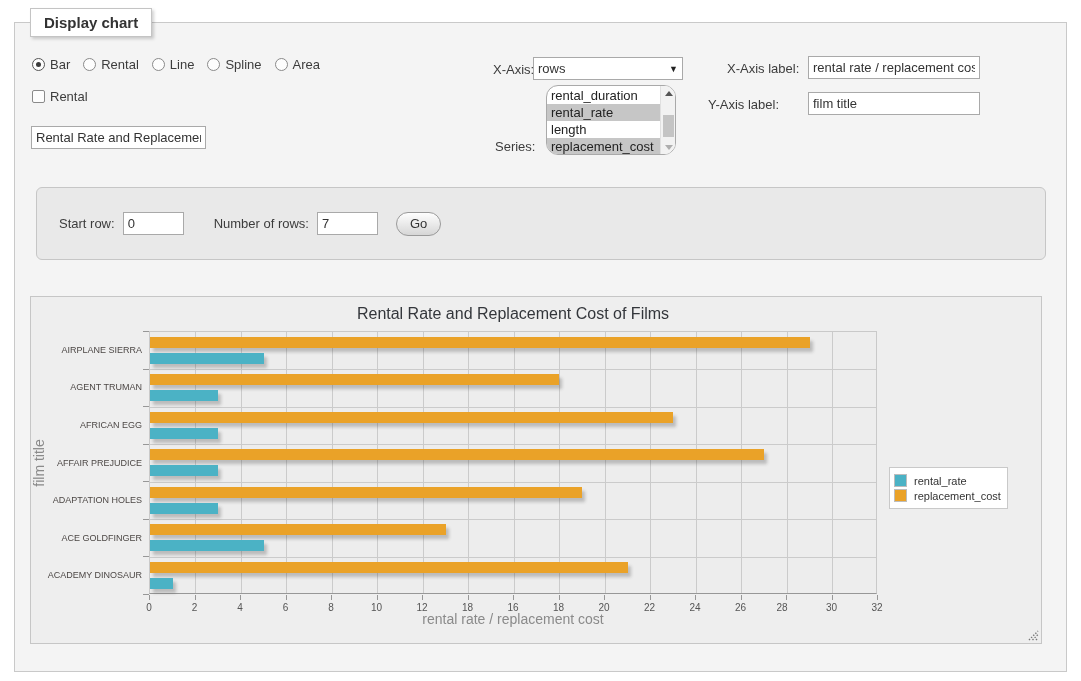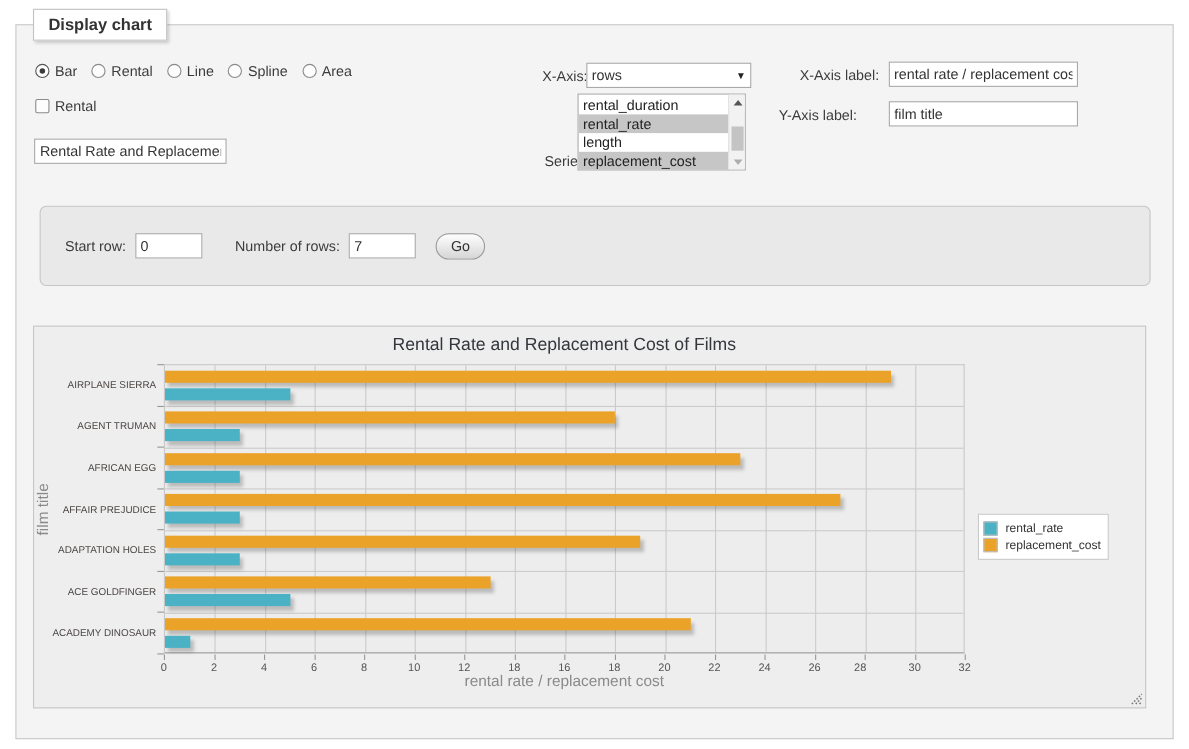--- a/index.html
+++ b/index.html
@@ -125,21 +125,21 @@
 
   <input class="txt-input" style="left: 31px; top: 126px; width: 175px; height: 23px;" value="Rental Rate and Replacement Cost of Films">
 
   <span class="lbl" style="left:493px; top:62px;">X-Axis:</span>
   <div class="select-box" style="left:533px; top:57px; width:150px; height:23px;">
     <span>rows</span>
     <span class="arrow">▼</span>
   </div>
 
   <span class="lbl" style="left:495px; top:139px;">Series:</span>
-  <div class="listbox" style="left:525px; top:85px; width:153px; height:70px;">
+  <div class="listbox" style="left:546px; top:85px; width:130px; height:70px;border-radius:12px;">
     <div class="items" id="series-items">
         <div class="list-item">rental_duration</div>
         <div class="list-item selected">rental_rate</div>
         <div class="list-item">length</div>
         <div class="list-item selected">replacement_cost</div>
       </div>
     <div class="vscroll">
       <div class="vbtn" style="top:0;">
           <span class="tri-up"></span>
         </div>

